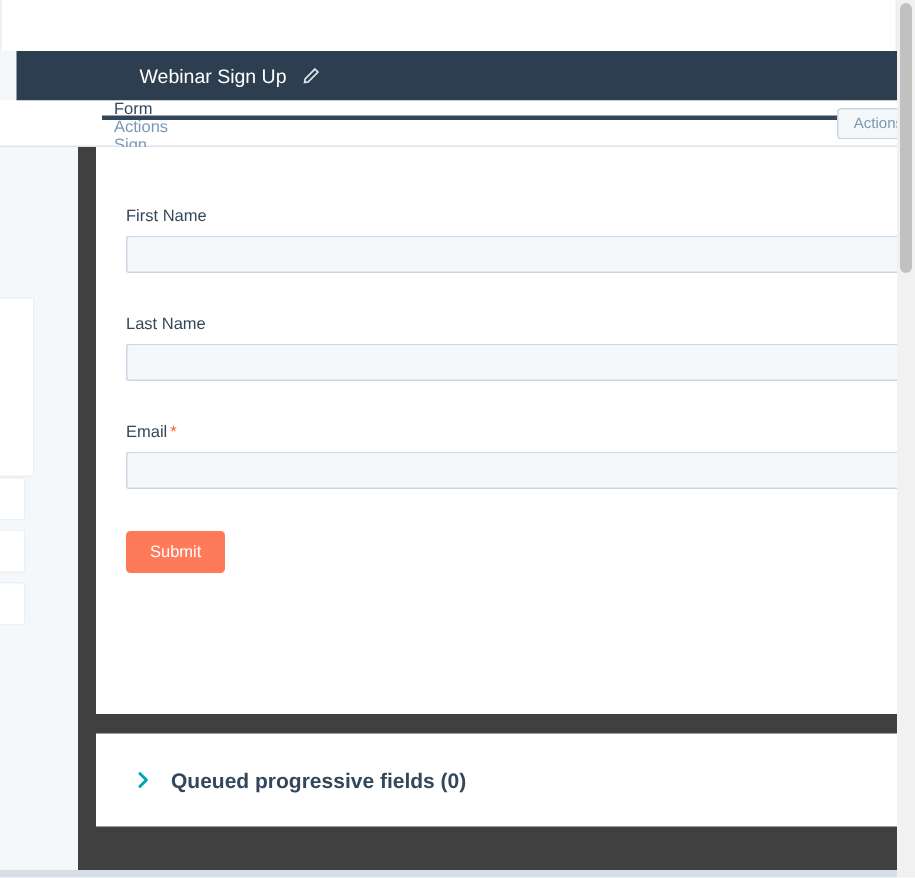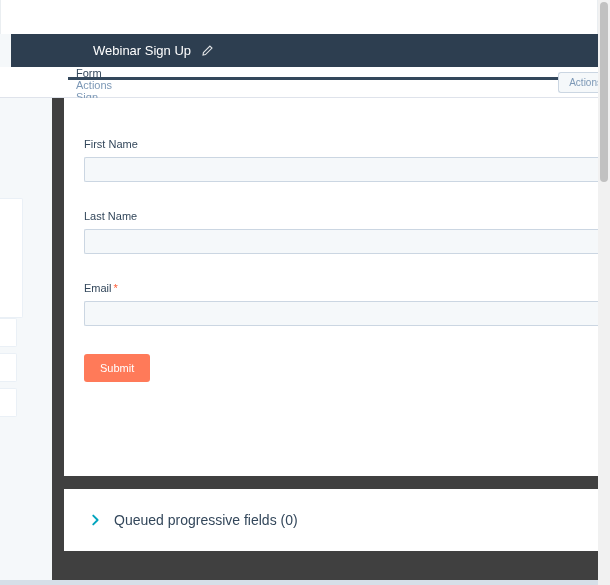--- a/index.html
+++ b/index.html
@@ -199,21 +199,21 @@
       padding-left: 24px;
       cursor: pointer;
     }
     .chevron {
       width: 14px;
       height: 14px;
       margin-right: 12px;
     }
     .queued-text {
       font-size: 14px;
-      font-weight: 400;
+      font-weight: 700;
       color: #33475b;
     }
     .right-scroll {
       position: absolute;
       right: 0;
       top: 0;
       width: 12px;
       height: 585px;
       background: #f1f1f1;
     }

